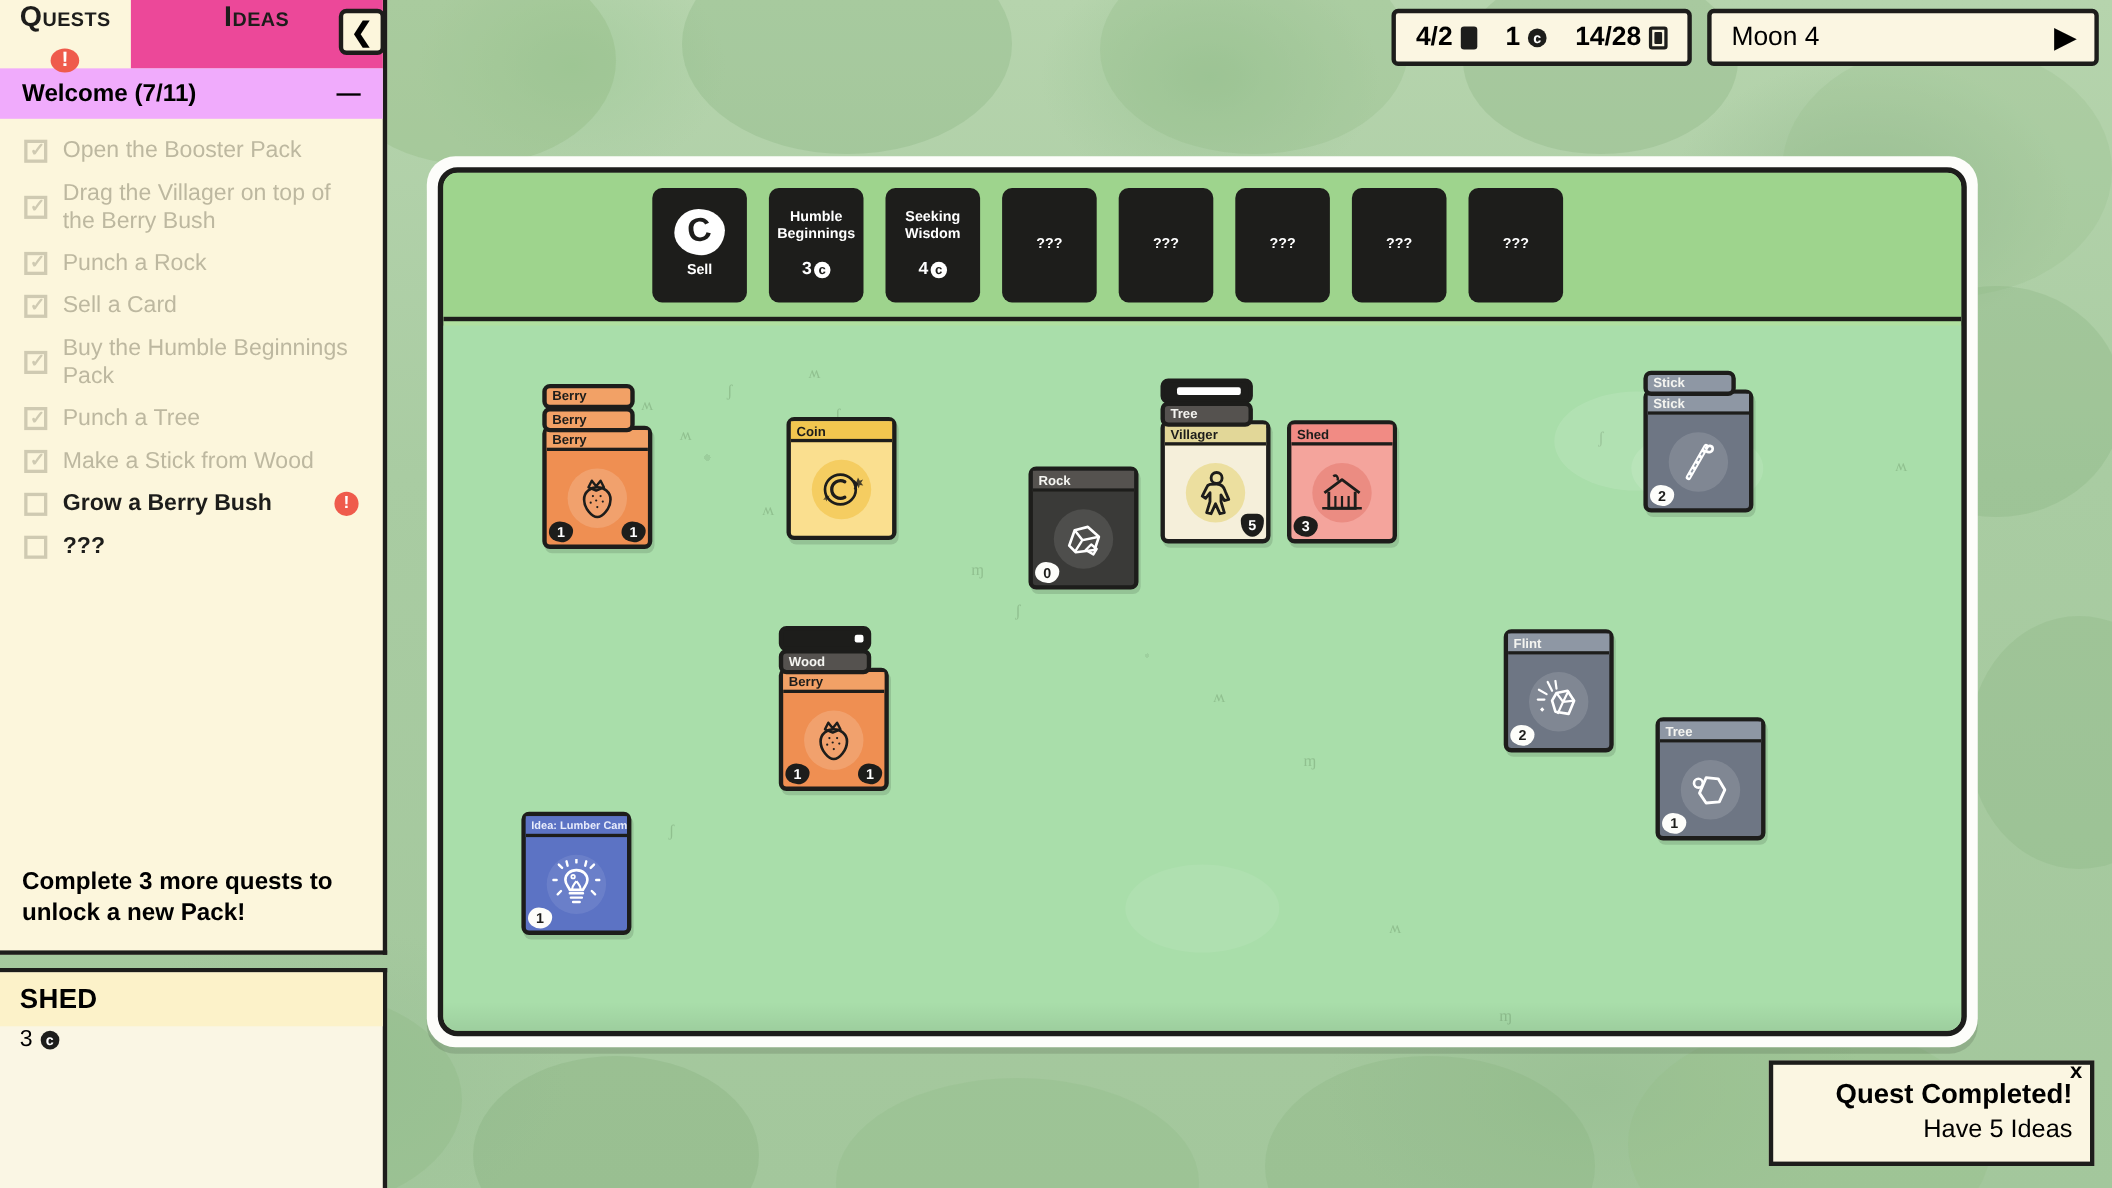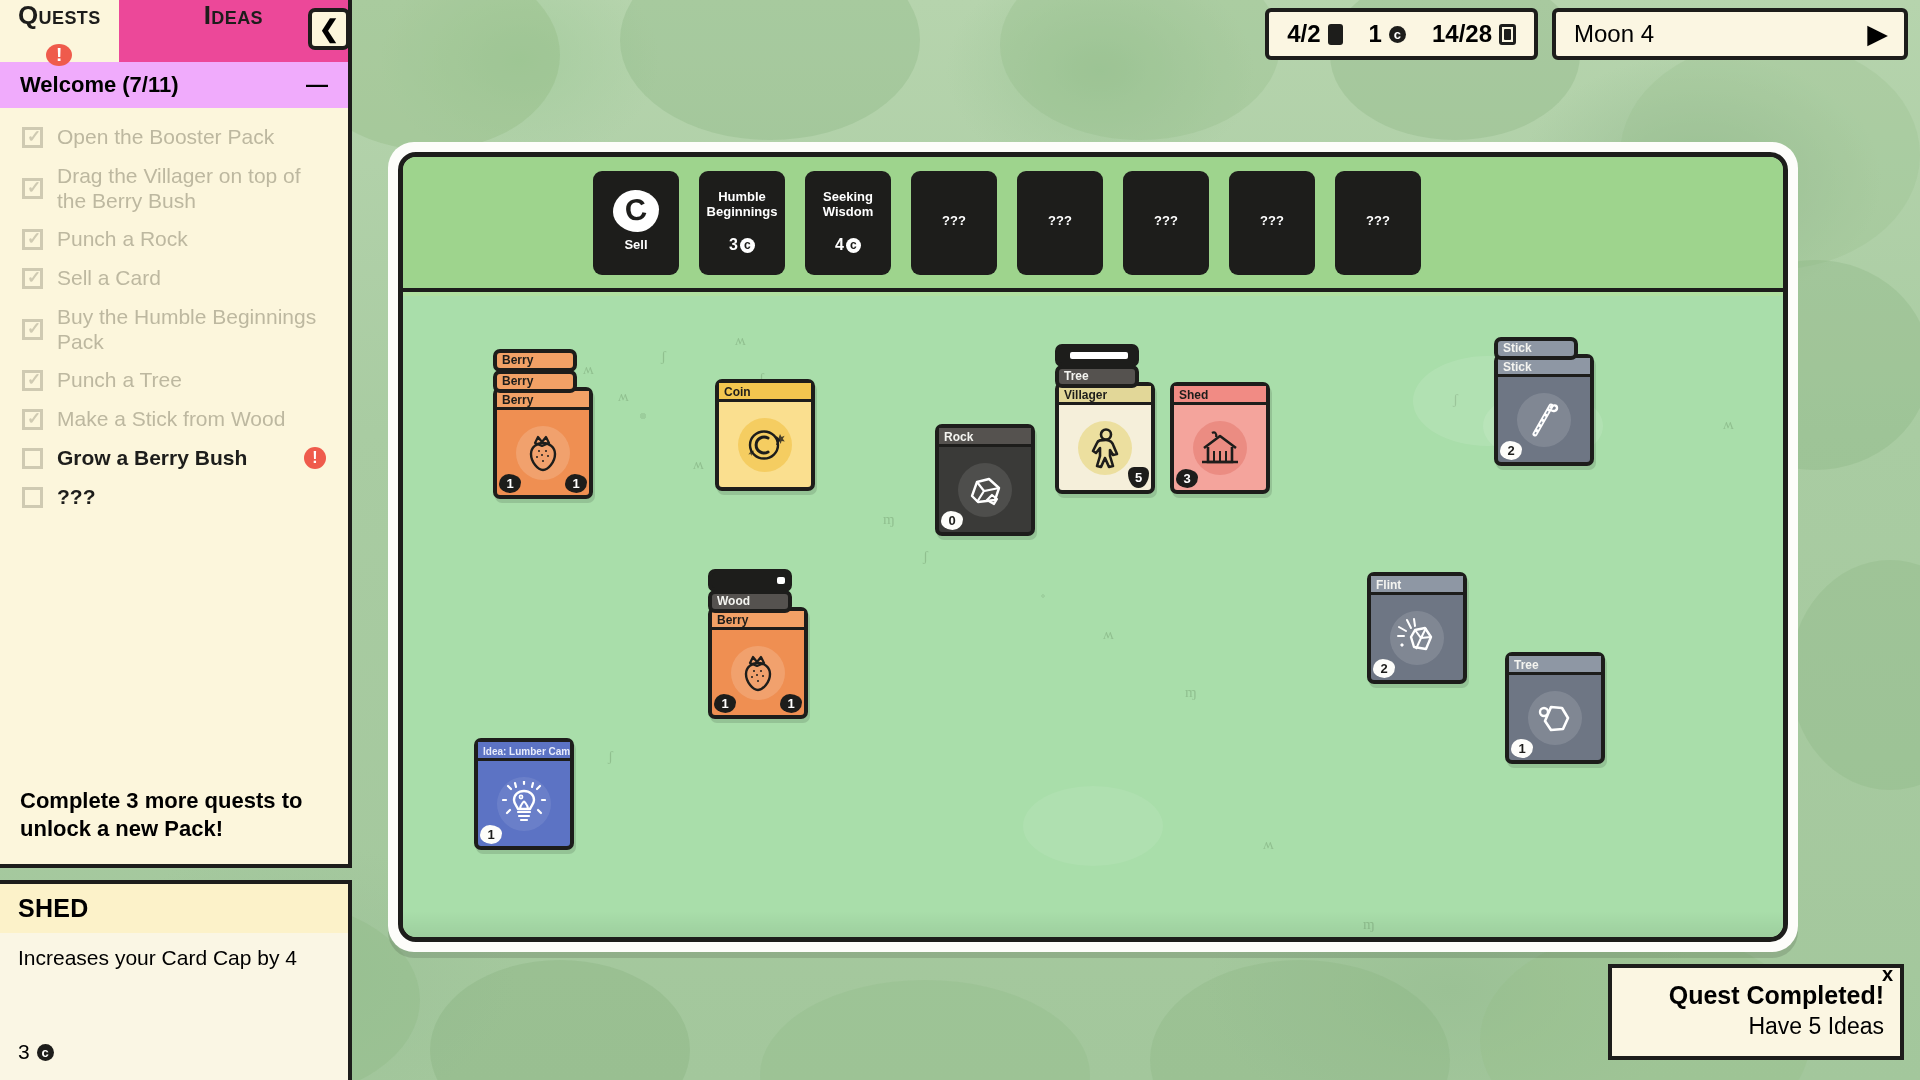--- a/index.html
+++ b/index.html
@@ -628,21 +628,20 @@
         <span class="qbox"></span>
         <span class="qtext">???</span>
       </div>
     </div>
 
   <div id="unlock-note">Complete 3 more quests to unlock a new Pack!</div>
 </div>
 
 <div id="info-panel">
   <div id="info-title">SHED</div>
-  <div id="info-desc">Increases your Card Cap by 4</div>
   <div id="info-cost">
     <span>3</span>
     <span class="coin-dark">c</span>
   </div>
 </div>
 
 <div id="hud">
   <div id="stats-box">
     <div class="stat">
       <span>4/2</span>

